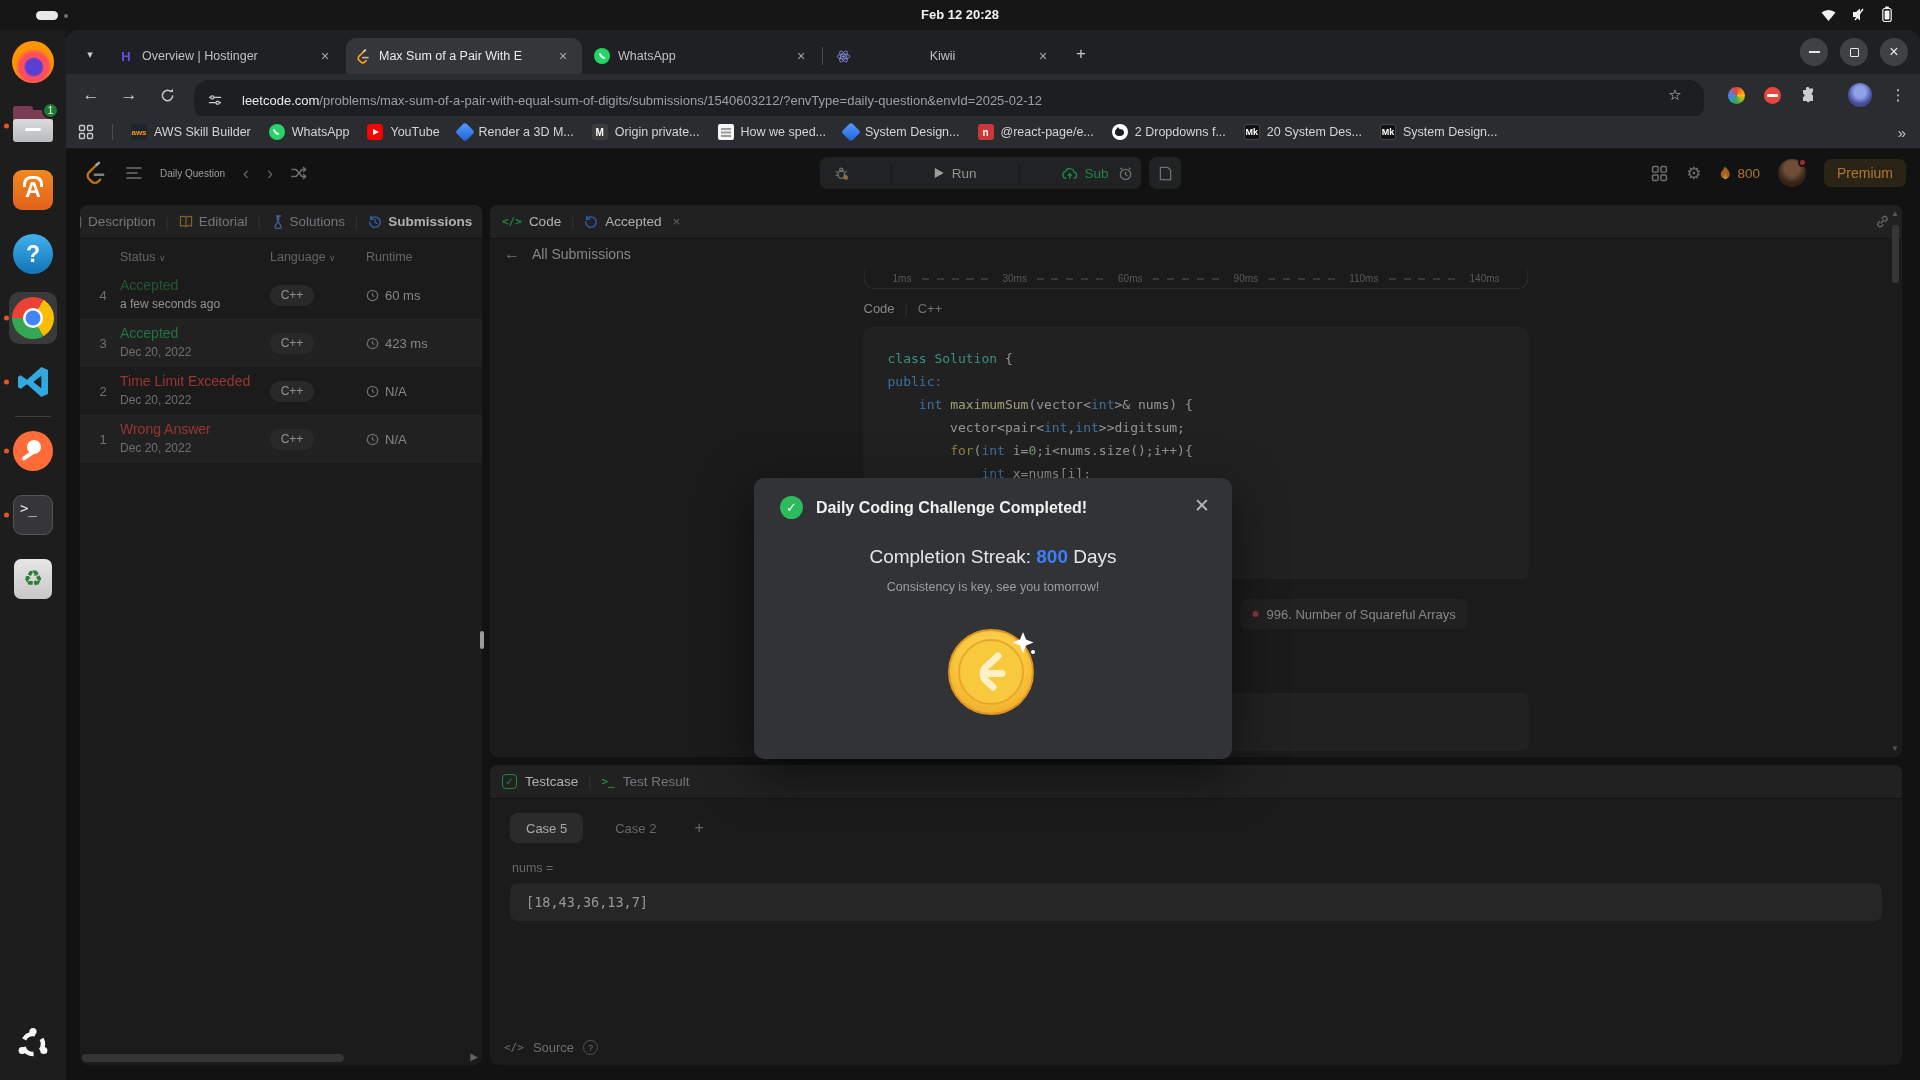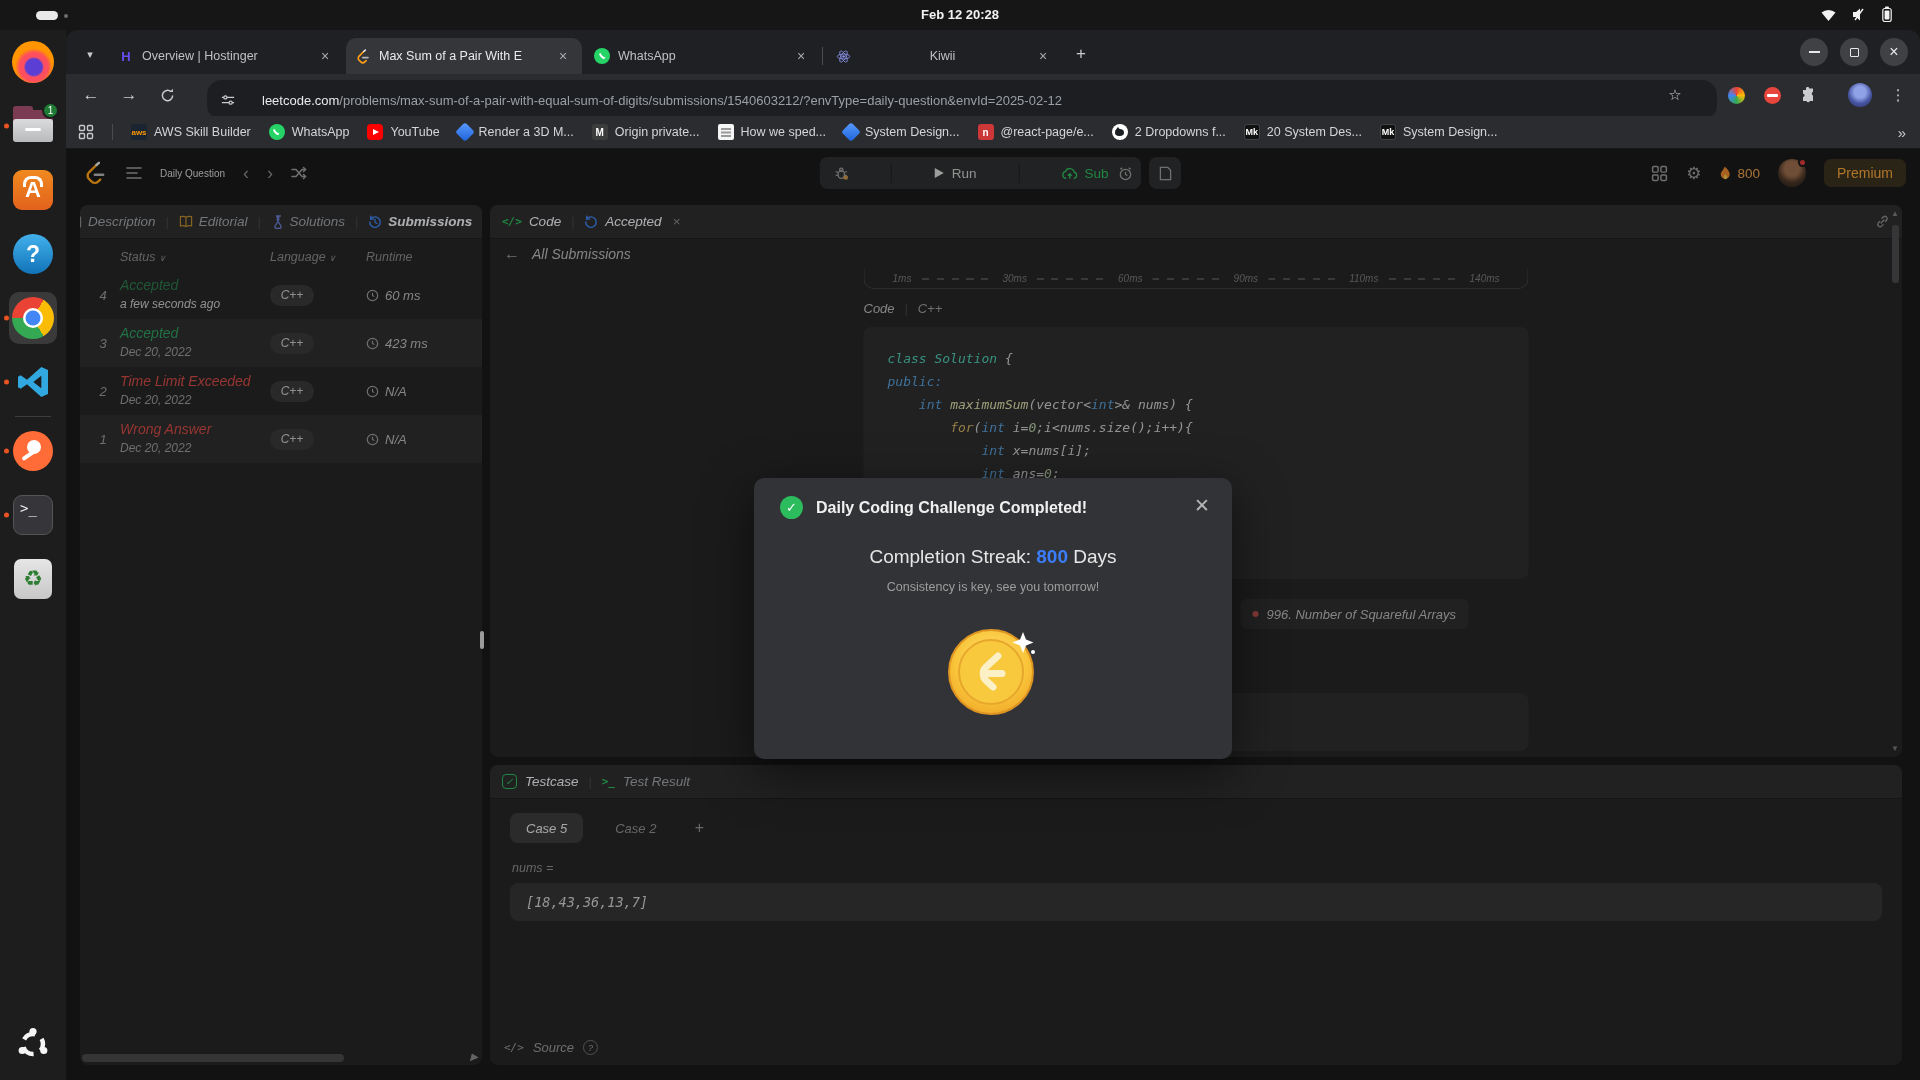--- a/index.html
+++ b/index.html
@@ -50,21 +50,21 @@
   .tab .title{flex:1;white-space:nowrap;overflow:hidden;}
   .tab .x{color:#a7abb0;font-size:14px;width:18px;height:18px;display:flex;align-items:center;justify-content:center;border-radius:50%;}
   .tab-div{position:absolute;top:17px;width:1px;height:18px;background:#4a4c50;}
   .newtab{position:absolute;left:1004px;top:13px;width:22px;height:22px;color:#c8cacd;font-size:17px;display:flex;align-items:center;justify-content:center;}
   .winbtn{position:absolute;top:8px;width:28px;height:28px;border-radius:50%;background:#3f4144;color:#e8e8e8;display:flex;align-items:center;justify-content:center;}
   .restore-g{width:9px;height:9px;border:1.5px solid #e8e8e8;border-radius:1px;position:relative;}
   .minim-g{width:11px;height:1.5px;background:#e8e8e8;}
 
   .toolbar{position:relative;height:42px;background:#2b2c30;}
   .nav-ic{position:absolute;top:10px;width:22px;height:22px;display:flex;align-items:center;justify-content:center;color:#c9cbcf;font-size:17px;}
-  .urlpill{position:absolute;left:141px;top:6px;width:1510px;height:40px;border-radius:15px;background:#1d1e21;display:flex;align-items:center;padding:0 14px;gap:27px;}
+  .urlpill{position:absolute;left:128px;top:6px;width:1510px;height:40px;border-radius:15px;background:#1d1e21;display:flex;align-items:center;padding:0 14px;gap:20px;}
   .url-text{font-size:13px;color:#9aa0a6;white-space:nowrap;overflow:hidden;}
   .url-text b{color:#e8eaed;font-weight:normal;}
   .ext{position:absolute;top:9px;width:24px;height:24px;display:flex;align-items:center;justify-content:center;}
   .ext-color{width:17px;height:17px;border-radius:50%;background:conic-gradient(#ea4335,#fbbc05,#34a853,#4285f4,#ea4335);}
   .ext-red{width:17px;height:17px;border-radius:50%;background:#e8453c;position:relative;}
   .ext-red::before{content:"";position:absolute;left:3px;top:7px;width:11px;height:3px;background:#fff;border-radius:1px;}
   .avatar-tb{width:24px;height:24px;border-radius:50%;background:radial-gradient(circle at 50% 38%,#8fa2e8 0 30%,#45539e 60%,#2c3670 100%);}
 
   .bookbar{position:relative;height:33px;background:#2b2c30;display:flex;align-items:center;padding-left:12px;gap:18px;border-bottom:1px solid #17181a;}
   .bm{display:flex;align-items:center;gap:7px;font-size:12.5px;color:#d3d5d8;white-space:nowrap;}
@@ -94,21 +94,21 @@
   .lc-seg{display:flex;align-items:center;gap:7px;padding:0 14px;color:#c9c9c9;font-size:13.5px;}
   .seg-div{width:1px;background:#212122;margin:6px 0;}
   .lc-submit{color:#2cbb5d;}
   .lc-sq{position:absolute;top:8px;width:32px;height:32px;background:#2f3031;border-radius:8px;display:flex;align-items:center;justify-content:center;}
   .lc-right{position:absolute;right:14px;top:0;height:48px;display:flex;align-items:center;gap:18px;}
   .streak{display:flex;align-items:center;gap:5px;color:#eda14c;font-size:13.5px;}
   .avatar-lc{position:relative;width:28px;height:28px;border-radius:50%;background:radial-gradient(circle at 50% 35%,#9a6b4c 0 32%,#4a3526 60%,#26201a 100%);}
   .avatar-lc .rd{position:absolute;right:-1px;top:-1px;width:9px;height:9px;border-radius:50%;background:#e03c3c;border:2px solid #1a1a1a;}
   .premium{height:28px;padding:0 13px;border-radius:7px;background:#3b3220;color:#f4a43a;font-size:14px;display:flex;align-items:center;}
 
-  .panel{position:absolute;background:#262626;border-radius:8px;overflow:hidden;font-style:italic;}
+  .panel{position:absolute;background:#262626;border-radius:8px;overflow:hidden;}
   .p-head{height:34px;background:#2f2f2f;border-bottom:1px solid #1e1e1e;display:flex;align-items:center;padding:0 12px;gap:10px;font-size:13.5px;color:#9fa3a8;}
   .p-div{color:#484848;font-size:12px;}
 
   
   .panel-left{left:14px;top:56px;width:402px;height:860px;}
   .nav-item{display:flex;align-items:center;gap:6px;white-space:nowrap;}
   .nav-item.on{color:#eff1f6;font-weight:600;}
   .cols{display:grid;grid-template-columns:34px 1fr 96px 110px;align-items:center;height:28px;padding:0 6px;color:#8a8a8a;font-size:12.5px;margin-top:4px;}
   .sub-row{display:grid;grid-template-columns:34px 1fr 96px 110px;align-items:center;height:48px;padding:0 6px;}
   .sub-row.alt{background:#2e2e2e;}
@@ -660,20 +660,21 @@
         </div>
         <div class="codehdr">
           <span class="c1">Code</span>
           <span class="p-div">|</span>
           <span>C++</span>
         </div>
         <div class="codeblock">
           <div class="code-line"><span class="tok-cls">class </span><span class="tok-cls">Solution </span><span class="tok-pln">{</span></div>
           <div class="code-line"><span class="tok-kw">public:</span></div>
           <div class="code-line"><span class="tok-pln">    </span><span class="tok-kw">int </span><span class="tok-fn">maximumSum</span><span class="tok-pln">(vector&lt;</span><span class="tok-kw">int</span><span class="tok-pln">&gt;&amp; nums) {</span></div>
+          <div class="code-line"><span class="tok-pln">        vector&lt;pair&lt;</span><span class="tok-kw">int</span><span class="tok-pln">,</span><span class="tok-kw">int</span><span class="tok-pln">&gt;&gt;digitsum;</span></div>
           <div class="code-line"><span class="tok-pln">        </span><span class="tok-ctrl">for</span><span class="tok-pln">(</span><span class="tok-kw">int </span><span class="tok-pln">i=</span><span class="tok-num">0</span><span class="tok-pln">;i&lt;nums.size();i++){</span></div>
           <div class="code-line"><span class="tok-pln">            </span><span class="tok-kw">int </span><span class="tok-pln">x=nums[i];</span></div>
           <div class="code-line"><span class="tok-pln">            </span><span class="tok-kw">int </span><span class="tok-pln">ans=</span><span class="tok-num">0</span><span class="tok-pln">;</span></div>
         </div>
         <div class="related">
           <span class="reddot"></span>
           <span>996. Number of Squareful Arrays</span>
         </div>
         <div class="bigbox"></div>
       </div>

